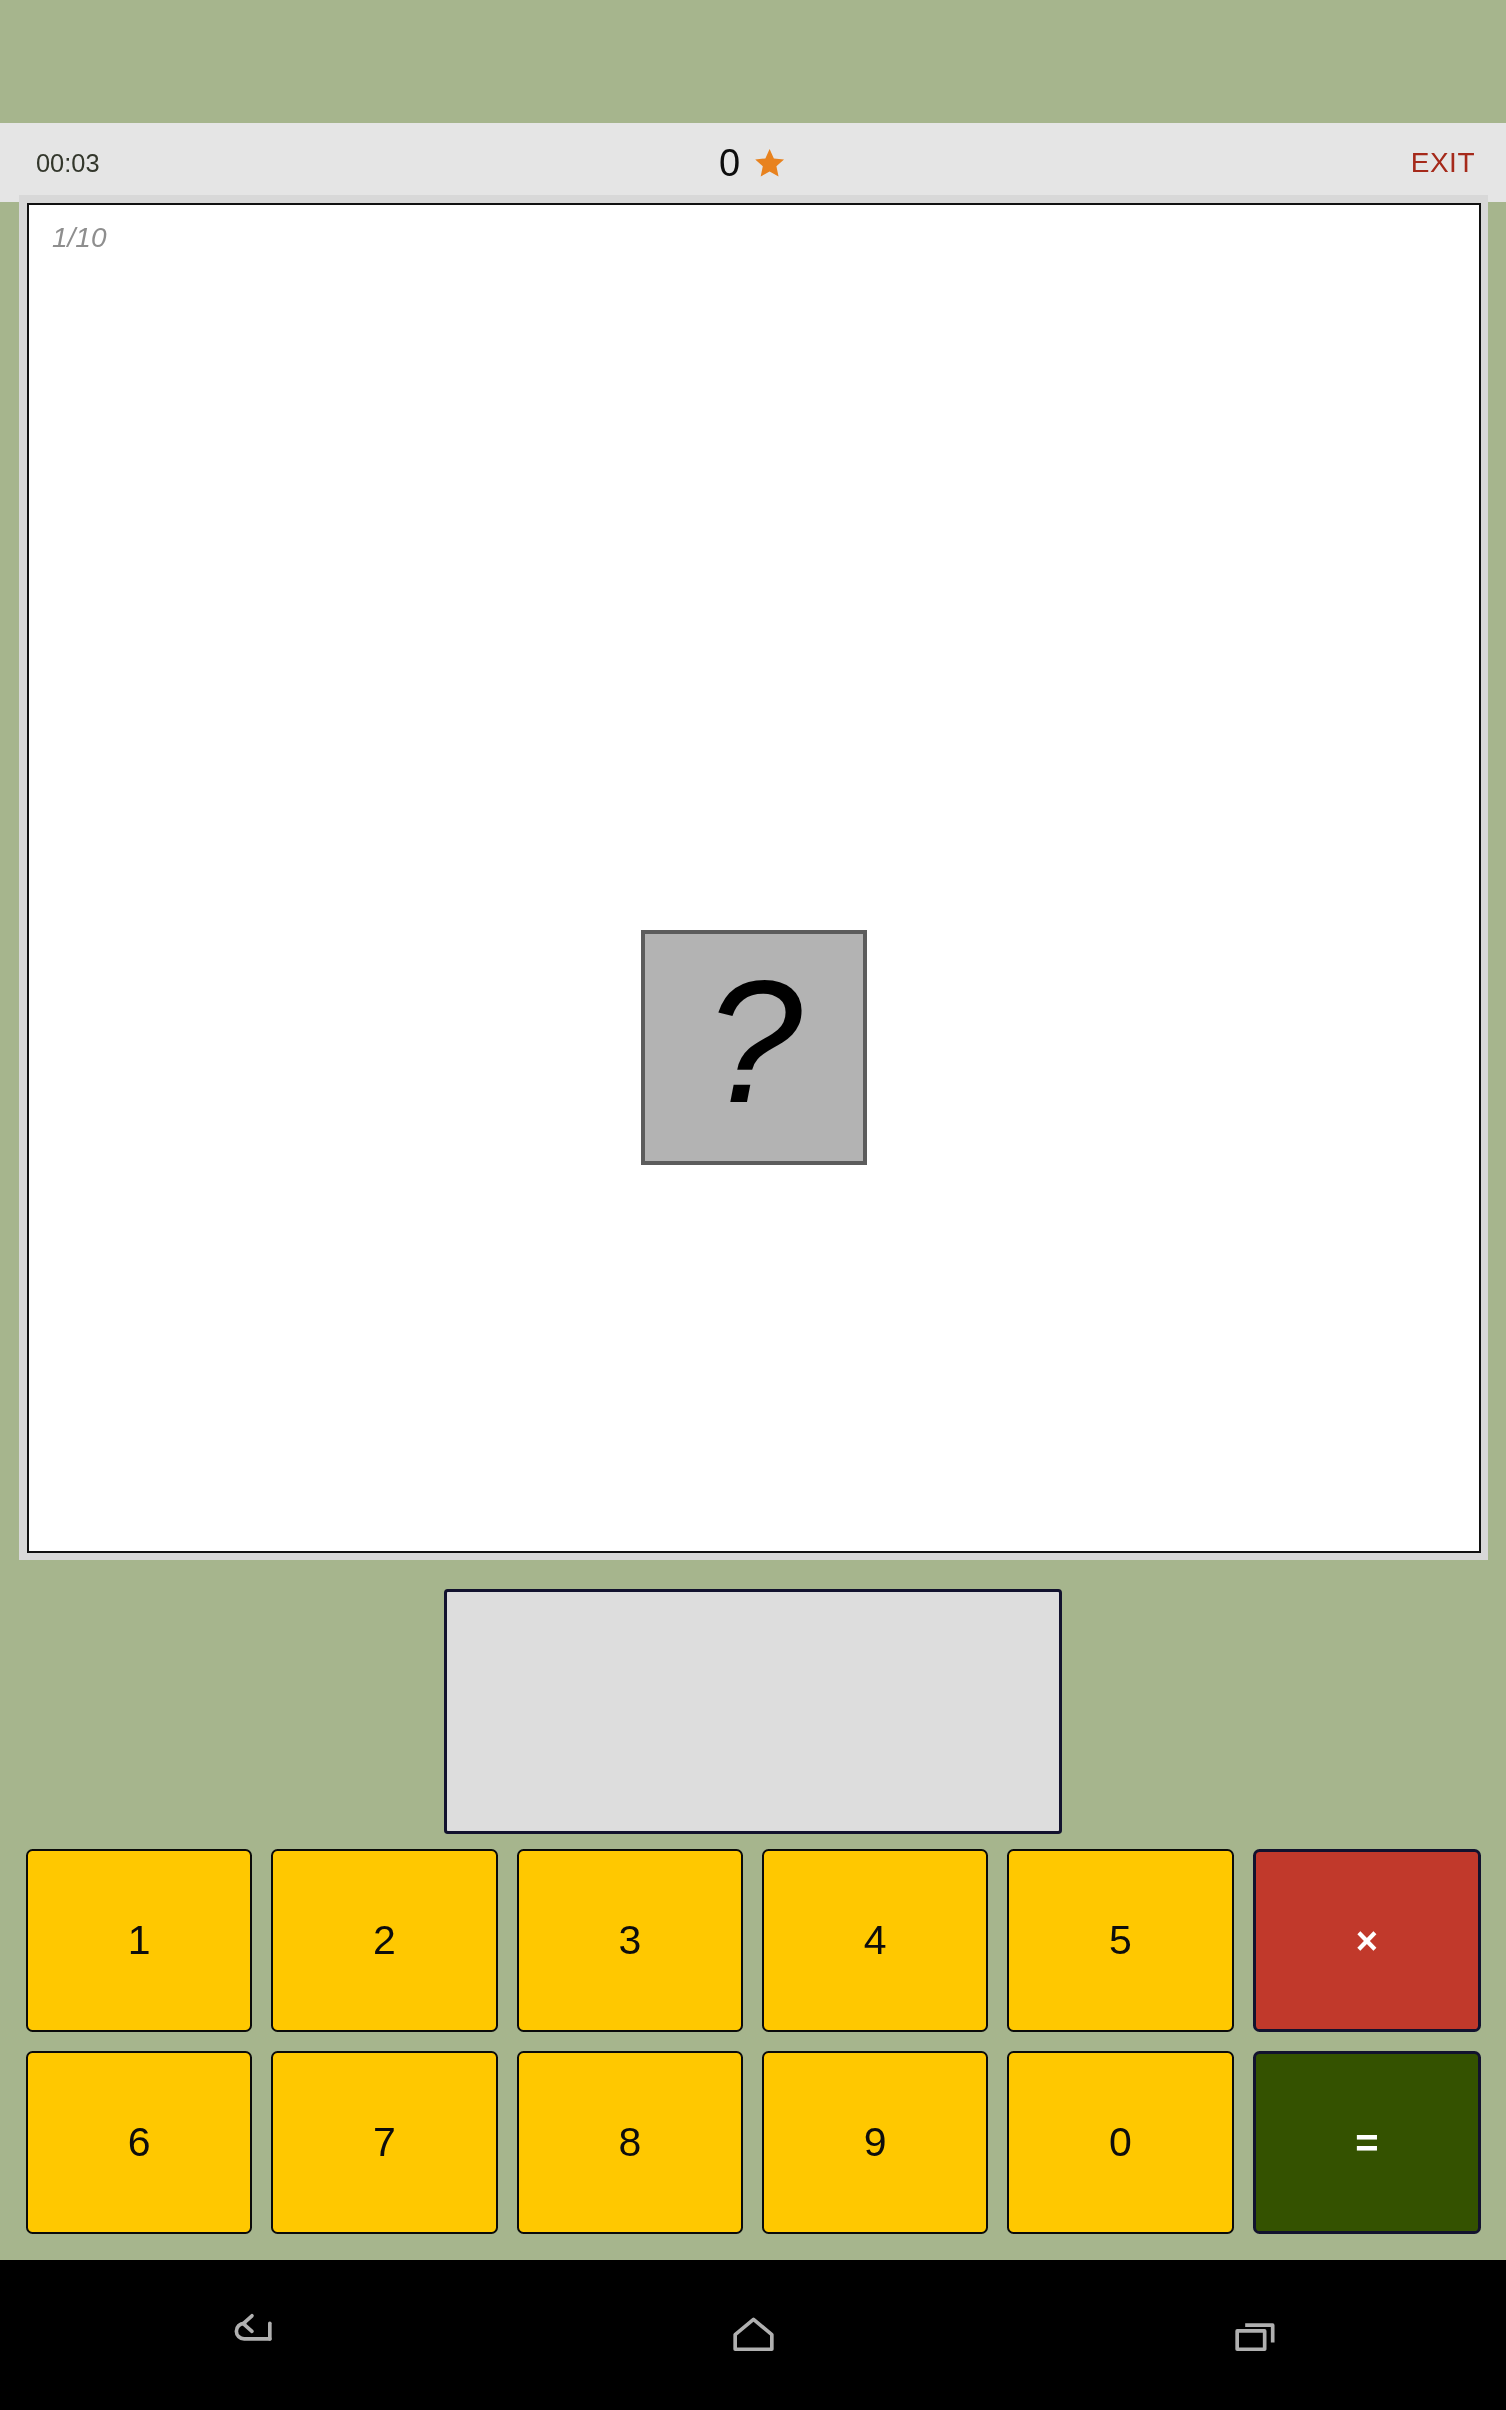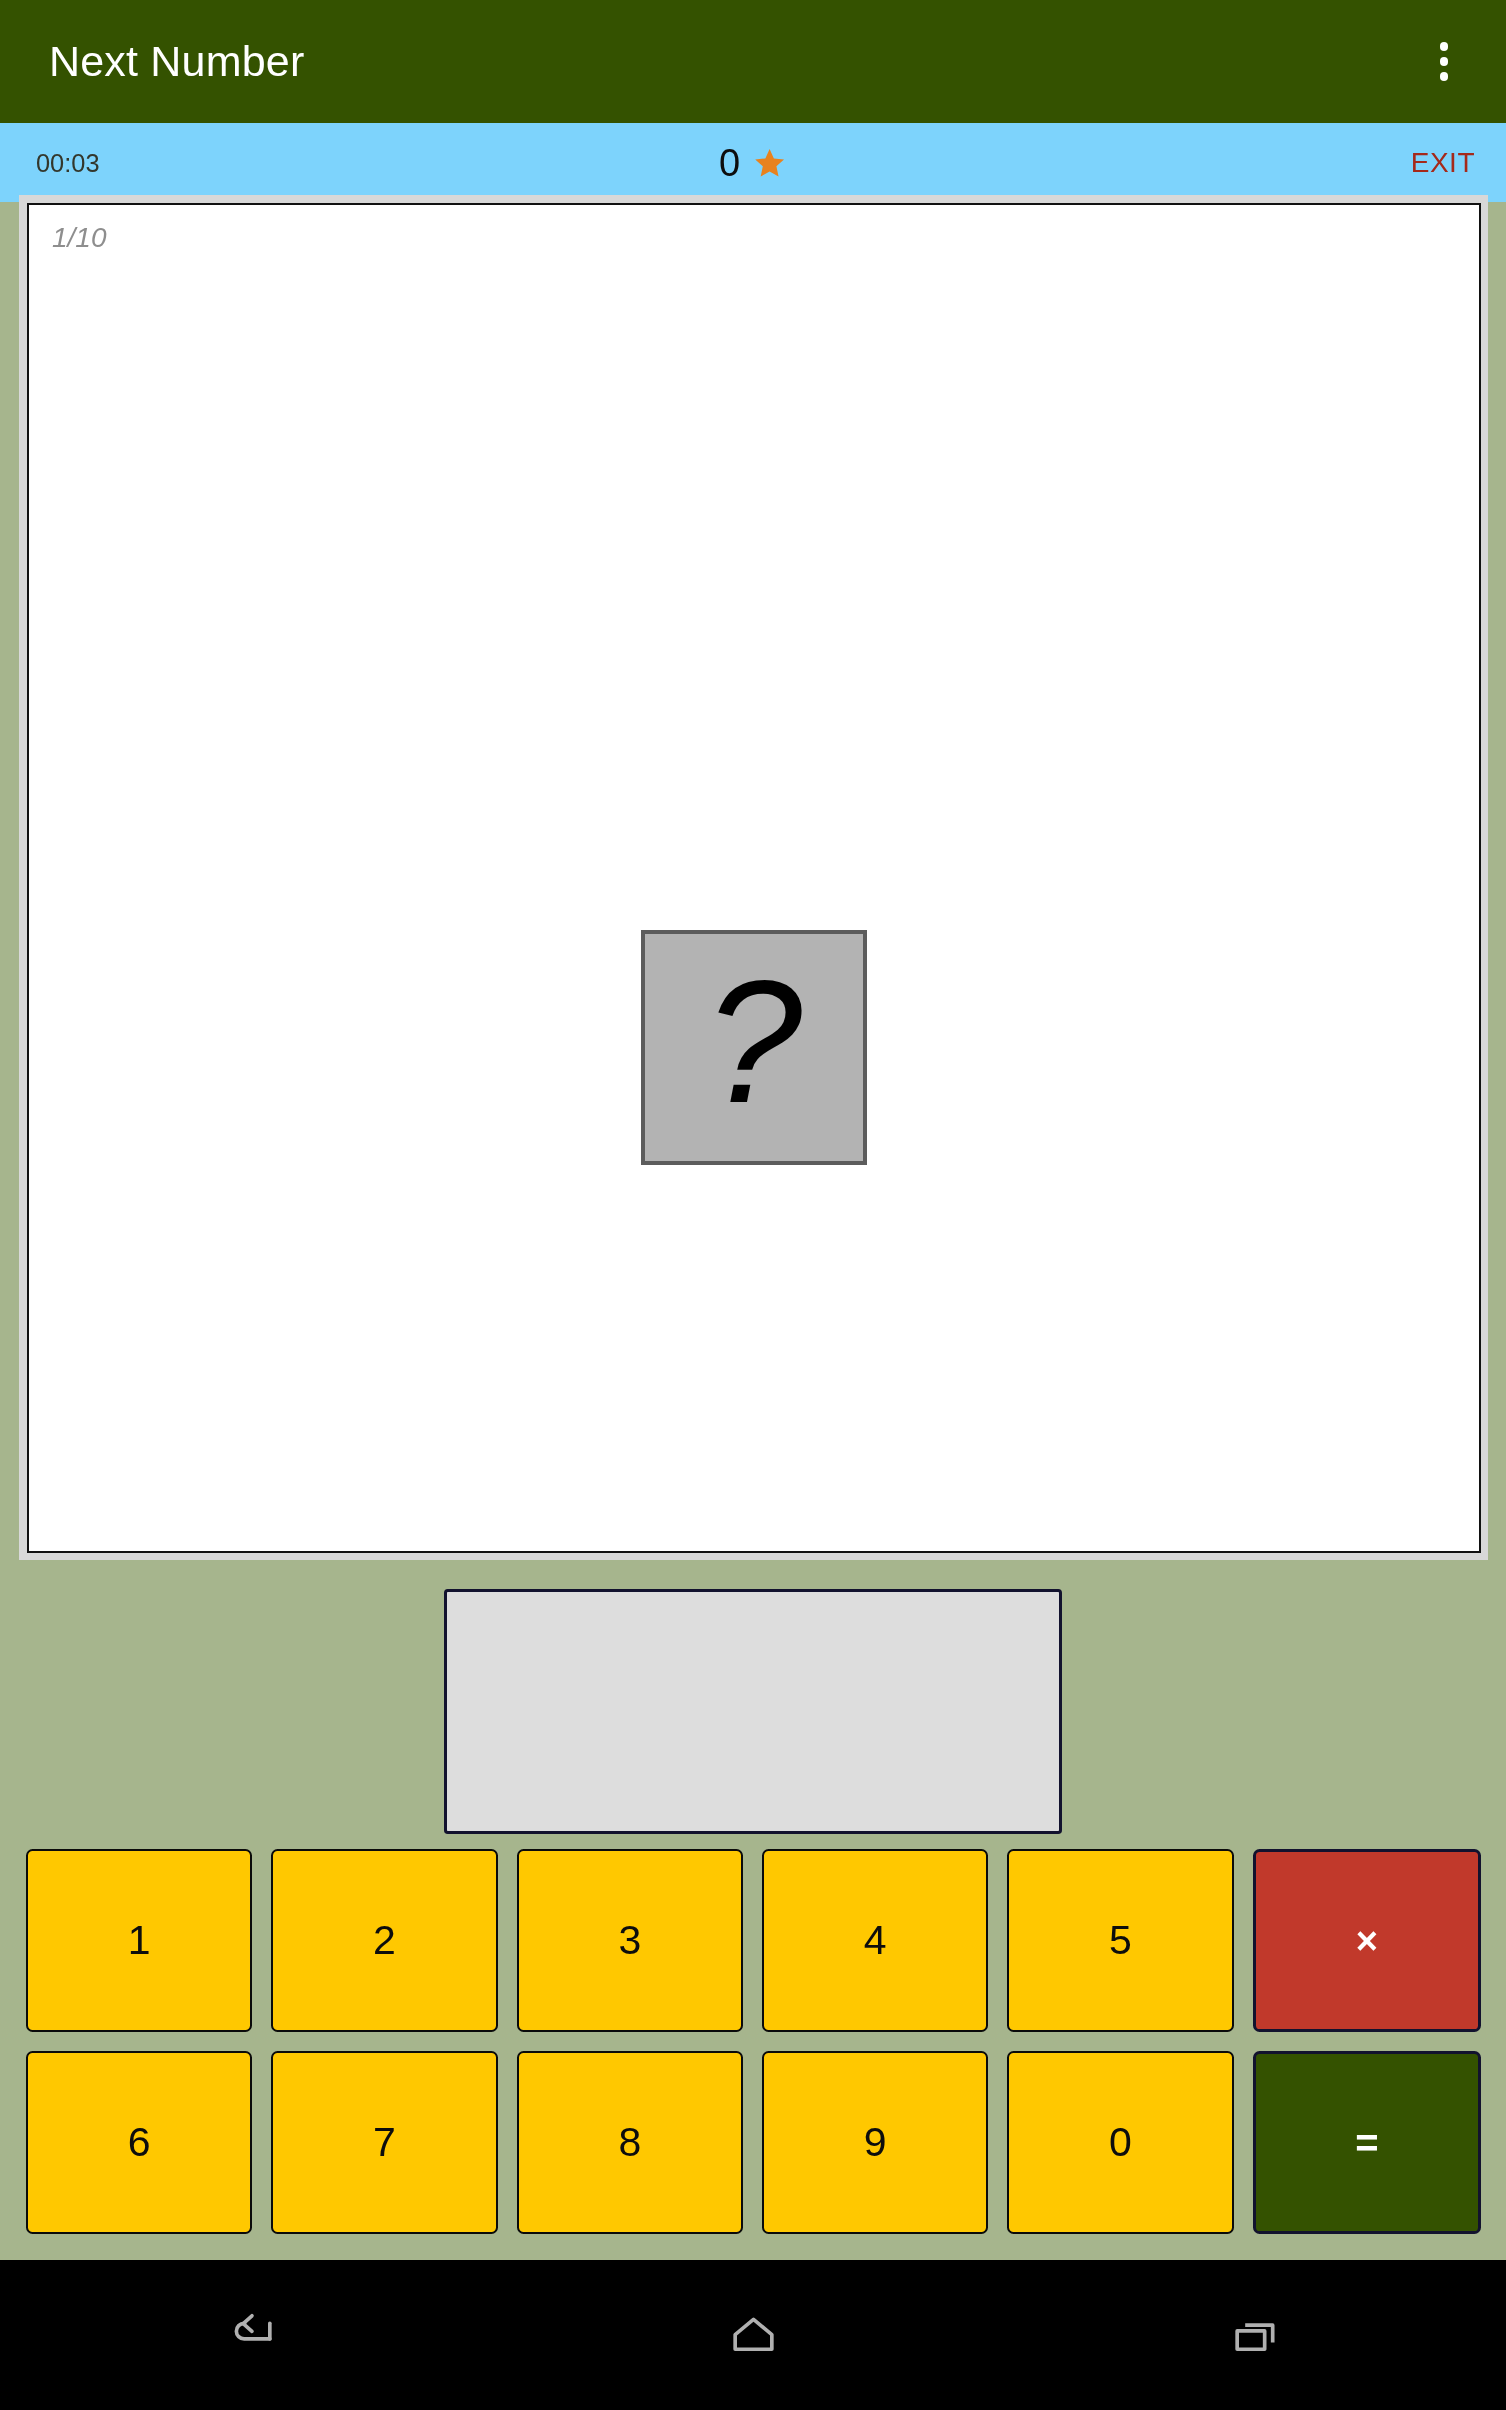--- a/index.html
+++ b/index.html
@@ -39,21 +39,21 @@
   }
   #overflow-menu span {
     display:block; width:8.5px; height:8.5px;
     border-radius:50%; background:#ffffff;
   }
 
   
   #status-strip {
     position:absolute; left:0; top:123px;
     width:1507px; height:79px;
-    background:#7dd3fc;
+    background:#e5e5e5;
     text-align:center;
   }
   #timer {
     position:absolute; left:36px; top:50%;
     transform:translateY(-50%);
     font-size:25.4px; color:#33372c;
     white-space:nowrap;
   }
   #score-wrap {
     position:absolute; left:50%; top:50%;
@@ -180,28 +180,20 @@
     width:169px; height:151px;
     display:flex; align-items:center; justify-content:center;
     cursor:pointer;
   }
 </style>
 </head>
 <body>
 
 <div id="screen">
 
-  <div id="appbar">
-    <div id="appbar-title">Next Number</div>
-    <div id="overflow-menu">
-      <span></span>
-      <span></span>
-      <span></span>
-    </div>
-  </div>
 
   <div id="status-strip">
     <div id="timer">00:03</div>
     <div id="score-wrap">
       <span id="score-value">0</span>
       <svg id="star-icon" width="32" height="32" viewBox="0 0 24 24">
         <polygon points="12,1.5 15.2,8.6 22.8,9.4 17.1,14.5 18.7,22.2 12,18.3 5.3,22.2 6.9,14.5 1.2,9.4 8.8,8.6" fill="#e8821e"></polygon>
       </svg>
     </div>
     <div id="exit-button">EXIT</div>

